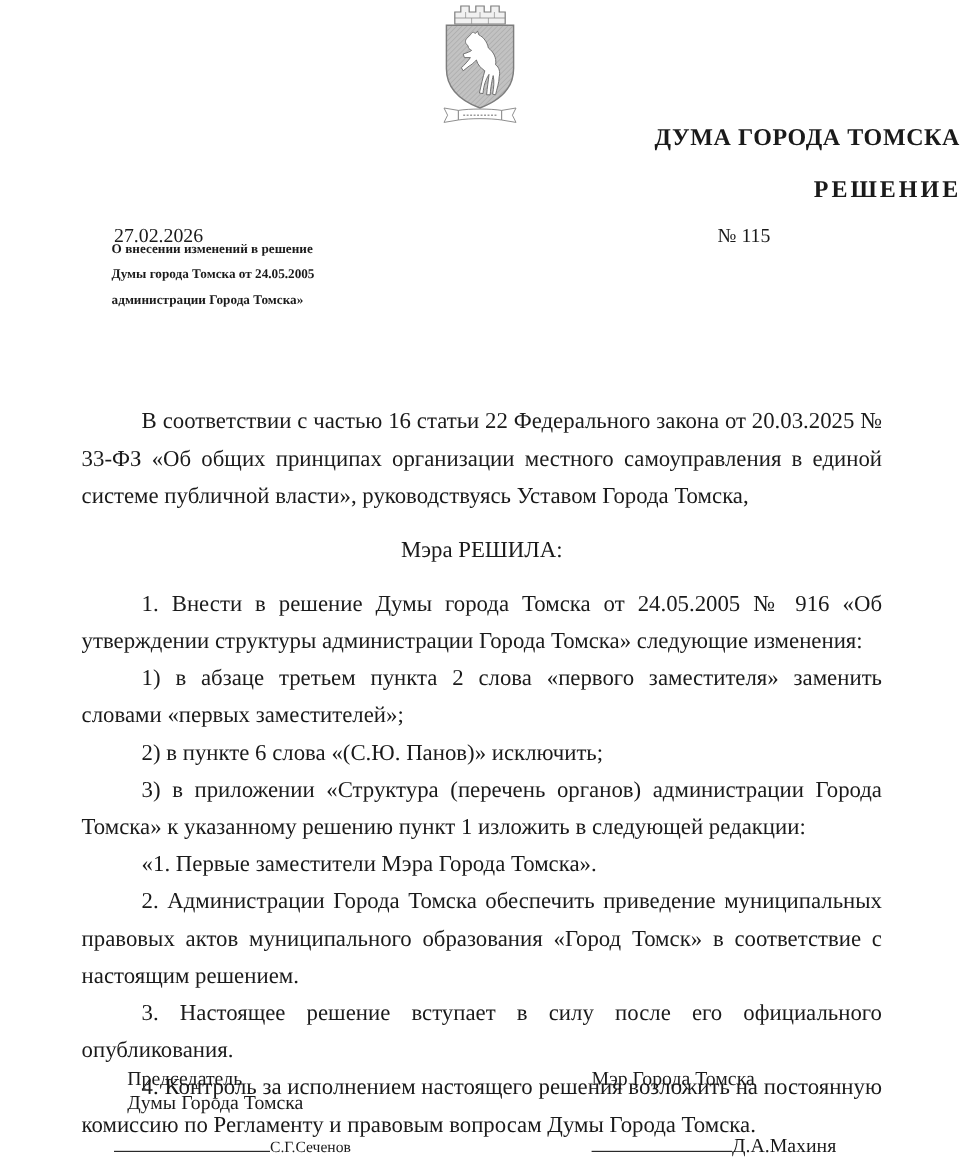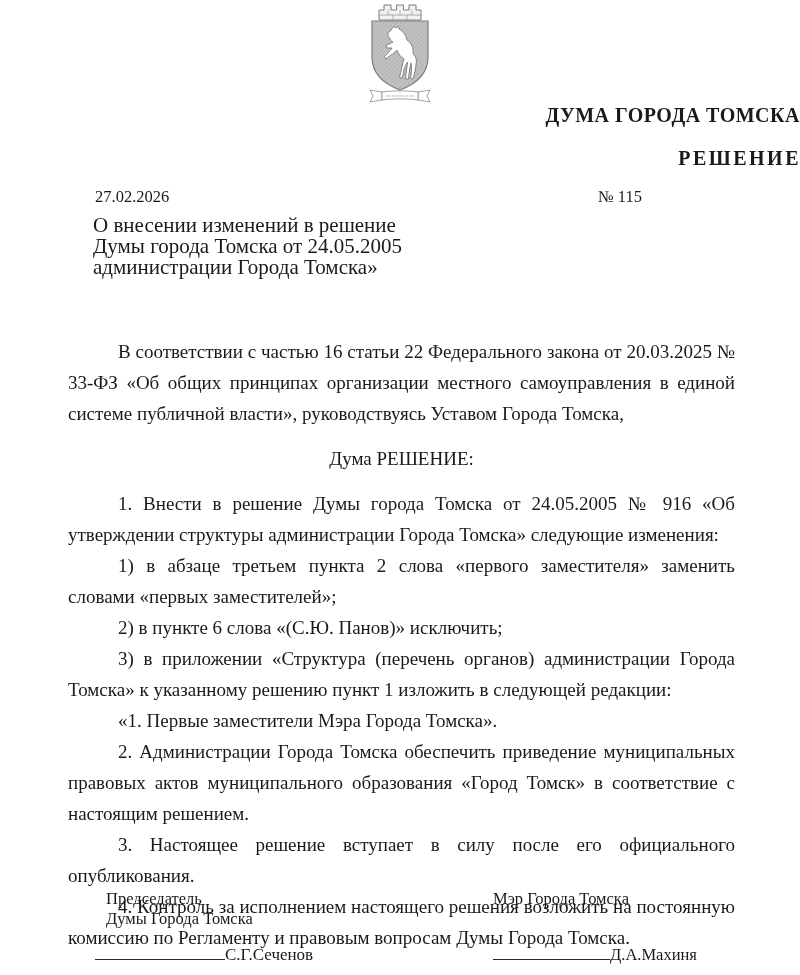--- a/index.html
+++ b/index.html
@@ -54,23 +54,23 @@
   }
   .doc-number {
     position: absolute;
     left: 598px;
     top: 187px;
     font-size: 16.5px;
   }
   .subject {
     position: absolute;
     left: 93px;
-    top: 215px;
-    font-weight: normal;
-    font-size: 21px;
+    top: 198px;
+    font-weight: bold;
+    font-size: 11px;
     line-height: 21px;
   }
   .body-text {
     position: absolute;
     left: 68px;
     top: 336px;
     width: 667px;
     font-size: 19px;
     line-height: 31px;
     text-align: justify;
@@ -95,21 +95,21 @@
     position: absolute;
     left: 493px;
     top: 889px;
     font-size: 16.5px;
     line-height: 20px;
   }
   .sig-name-left {
     position: absolute;
     left: 95px;
     top: 944px;
-    font-size: 17px;
+    font-size: 13px;
     white-space: nowrap;
   }
   .sig-name-right {
     position: absolute;
     left: 493px;
     top: 944px;
     font-size: 16.5px;
     white-space: nowrap;
   }
   .sig-line {
@@ -173,21 +173,21 @@
   <div class="doc-number">№ 115</div>
 
   <div class="subject">
     <div>О внесении изменений в решение</div>
     <div>Думы города Томска от 24.05.2005</div>
     <div>администрации Города Томска»</div>
   </div>
 
   <div class="body-text">
     <p class="para">В соответствии с частью 16 статьи 22 Федерального закона от 20.03.2025 № 33-ФЗ «Об общих принципах организации местного самоуправления в единой системе публичной власти», руководствуясь Уставом Города Томска,</p>
-    <p class="resolved">Дума РЕШЕНИЕ:</p>
+    <p class="resolved">Мэра РЕШИЛА:</p>
     <p class="para">1. Внести в решение Думы города Томска от 24.05.2005 № 916 «Об утверждении структуры администрации Города Томска» следующие изменения:</p>
     <p class="para">1) в абзаце третьем пункта 2 слова «первого заместителя» заменить словами «первых заместителей»;</p>
     <p class="para">2) в пункте 6 слова «(С.Ю. Панов)» исключить;</p>
     <p class="para">3) в приложении «Структура (перечень органов) администрации Города Томска» к указанному решению пункт 1 изложить в следующей редакции:</p>
     <p class="para">«1. Первые заместители Мэра Города Томска».</p>
     <p class="para">2. Администрации Города Томска обеспечить приведение муниципальных правовых актов муниципального образования «Город Томск» в соответствие с настоящим решением.</p>
     <p class="para">3. Настоящее решение вступает в силу после его официального опубликования.</p>
     <p class="para">4. Контроль за исполнением настоящего решения возложить на постоянную комиссию по Регламенту и правовым вопросам Думы Города Томска.</p>
   </div>
 

